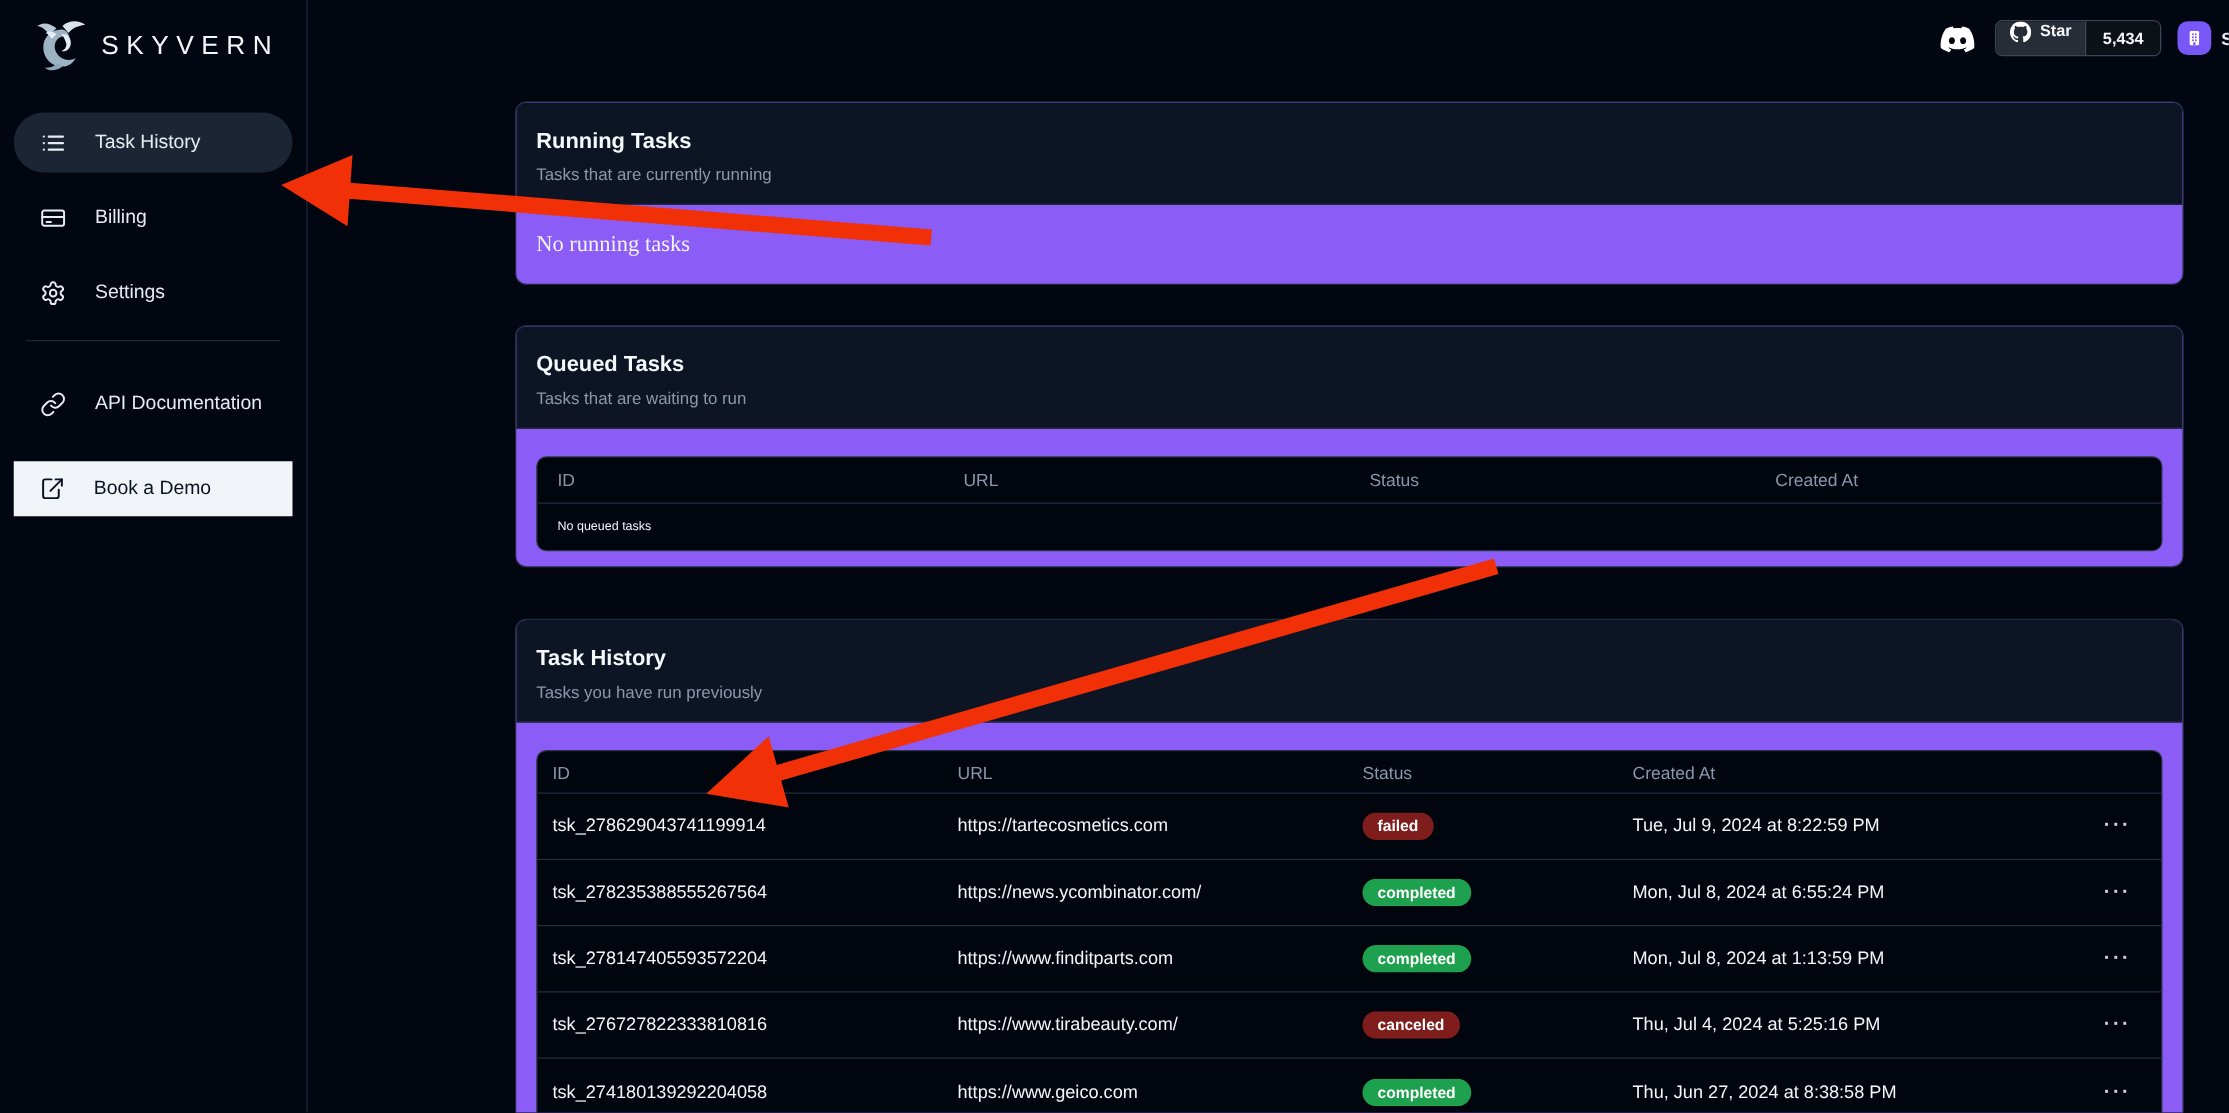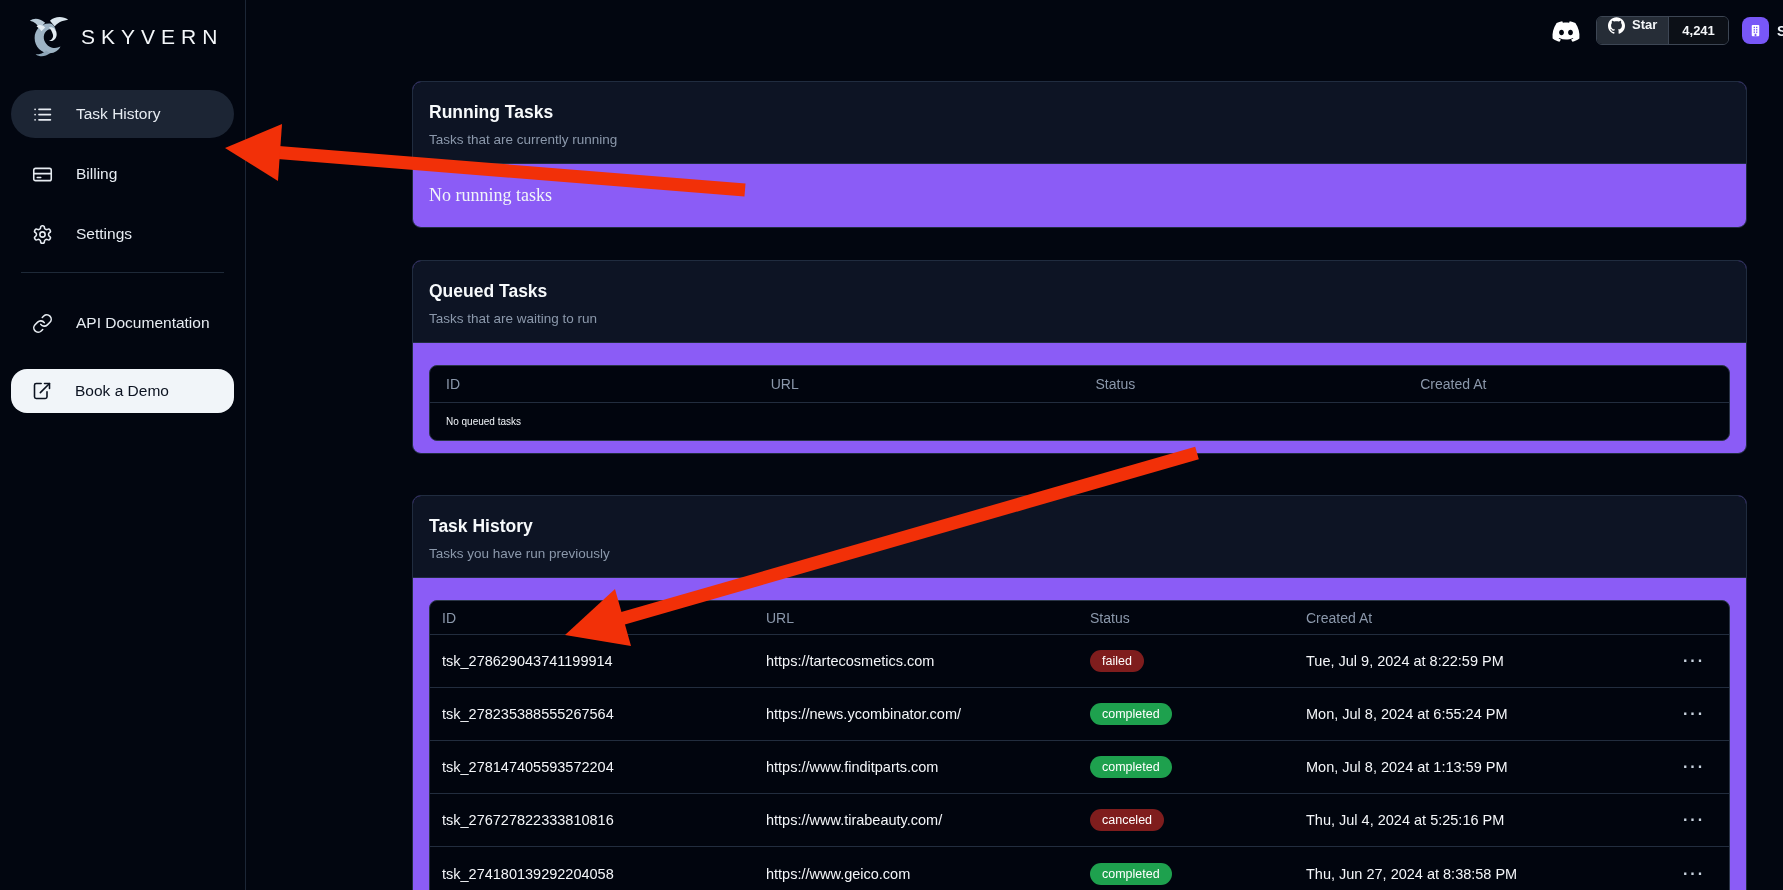--- a/index.html
+++ b/index.html
@@ -23,21 +23,21 @@
   .brand-name { font-size:21px; letter-spacing:6px; color:#f4f7fa; font-weight:500; }
   .nav { margin-top:26px; display:flex; flex-direction:column; gap:12px; }
   .nav-item {
     display:flex; align-items:center; gap:23px; height:48px; padding:0 21px;
     border-radius:24px; font-size:15.5px; color:#e7ecf2; cursor:pointer;
   }
   .nav-item.active { background:#1c2534; }
   .sidebar-divider { border-top:1px solid #1e2938; margin:14px 10px; }
   .cta-button {
     display:flex; align-items:center; gap:23px; height:44px; padding:0 21px;
-    border-radius:16px; background:#f1f5f9; color:#0b1220; font-size:15.5px;
+    border-radius:0; background:#f1f5f9; color:#0b1220; font-size:15.5px;
     border:none; width:100%; margin-top:10px; cursor:pointer; font-family:inherit;
   }
   .icon { display:flex; align-items:center; justify-content:center; }
 
   
   .discord-btn { position:absolute; left:1549px; top:18px; z-index:3; cursor:pointer; background:none; border:none; }
   .gh-widget {
     position:absolute; left:1596px; top:16px; height:29px; z-index:3;
     display:flex; border:1px solid #3d4654; border-radius:6px; overflow:hidden;
     font-size:13px; font-weight:700; color:#f4f6f9;
@@ -69,21 +69,21 @@
   .q-empty { height:37px; display:flex; align-items:center; padding:0 16px; font-size:10px; color:#f1f5f9; }
 
   .h-header { display:grid; grid-template-columns:324px 324px 216px 340px 1fr; height:34px; align-items:center; border-bottom:1px solid #222d3e; }
   .h-header .hcell { padding:0 12px; color:#8b98ab; font-size:14px; }
   .trow {
     display:grid; grid-template-columns:324px 324px 216px 340px 1fr; height:53px;
     align-items:center; border-bottom:1px solid #222d3e; cursor:pointer;
   }
   .trow:last-child { border-bottom:none; }
   .cell { padding:0 12px; font-size:14.5px; color:#f4f6f9; white-space:nowrap; overflow:hidden; }
-  .badge { display:inline-block; padding:4px 12px; border-radius:999px; font-size:12.5px; font-weight:400; }
+  .badge { display:inline-block; padding:4px 12px; border-radius:999px; font-size:12.5px; font-weight:700; }
   .actions-cell { text-align:right; }
   .dots {
     background:none; border:none; color:#c9d3de; font-size:16px; font-weight:700;
     letter-spacing:2px; cursor:pointer; padding:4px 12px; font-family:inherit;
   }
 </style>
 </head>
 <body>
 
 <svg class="arrows" width="1783" height="890">
@@ -174,21 +174,21 @@
 
 <div class="gh-widget">
   <span class="gh-star">
     <span class="icon">
       <svg width="17" height="17" viewBox="0 0 24 24" fill="#ffffff">
         <path d="M12 .297c-6.63 0-12 5.373-12 12 0 5.303 3.438 9.8 8.205 11.385.6.113.82-.258.82-.577 0-.285-.01-1.04-.015-2.04-3.338.724-4.042-1.61-4.042-1.61C4.422 18.07 3.633 17.7 3.633 17.7c-1.087-.744.084-.729.084-.729 1.205.084 1.838 1.236 1.838 1.236 1.07 1.835 2.809 1.305 3.495.998.108-.776.417-1.305.76-1.605-2.665-.3-5.466-1.332-5.466-5.93 0-1.31.465-2.38 1.235-3.22-.135-.303-.54-1.523.105-3.176 0 0 1.005-.322 3.3 1.23.96-.267 1.98-.399 3-.405 1.02.006 2.04.138 3 .405 2.28-1.552 3.285-1.23 3.285-1.23.645 1.653.24 2.873.12 3.176.765.84 1.23 1.91 1.23 3.22 0 4.61-2.805 5.625-5.475 5.92.42.36.81 1.096.81 2.22 0 1.606-.015 2.896-.015 3.286 0 .315.21.69.825.57C20.565 22.092 24 17.592 24 12.297c0-6.627-5.373-12-12-12"></path>
       </svg>
     </span>
     <span>Star</span>
   </span>
-  <span class="gh-count">4,241</span>
+  <span class="gh-count">5,434</span>
 </div>
 
 <div class="avatar">
   <span class="icon">
     <svg width="15" height="15" viewBox="0 0 24 24">
       <rect x="6" y="3" width="12" height="18" rx="1.5" fill="#ffffff"></rect>
       <rect x="9" y="6" width="2.2" height="2.2" fill="#7857f7"></rect>
       <rect x="12.8" y="6" width="2.2" height="2.2" fill="#7857f7"></rect>
       <rect x="9" y="9.8" width="2.2" height="2.2" fill="#7857f7"></rect>
       <rect x="12.8" y="9.8" width="2.2" height="2.2" fill="#7857f7"></rect>

